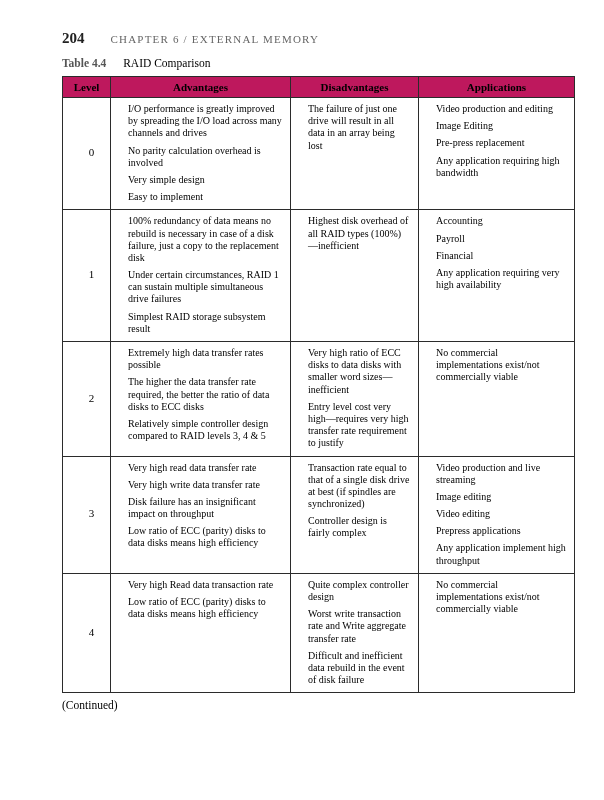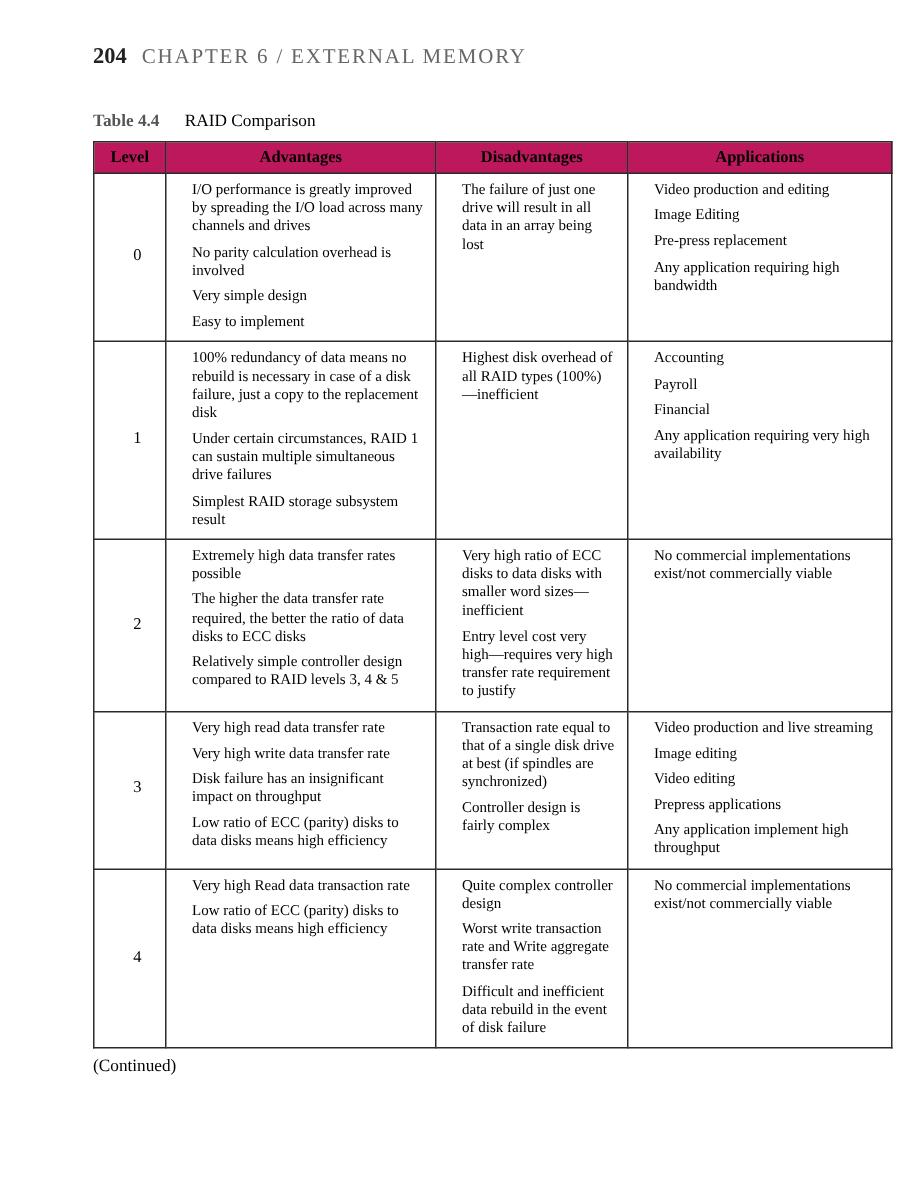--- a/index.html
+++ b/index.html
@@ -9,26 +9,26 @@
     height: 800px;
     font-family: "Liberation Serif", serif;
     color: #000;
     overflow: hidden;
   }
   .page { padding: 30px 30px 0 62px; }
 
   .running-head {
     display: flex;
     align-items: baseline;
-    gap: 10px;
-    margin-bottom: 28px;
+    gap: 26px;
+    margin-bottom: 10px;
   }
   .page-num { font-weight: bold; font-size: 15px; color: #222; }
   .chapter-title {
-    font-size: 14px;
+    font-size: 11px;
     letter-spacing: 1.2px;
     color: #666;
   }
 
   .table-caption { margin-bottom: 7px; font-size: 11.5px; }
   .tbl-label { font-weight: bold; color: #555; margin-right: 14px; }
   .tbl-title { color: #000; }
 
   table.raid-table {
     border-collapse: collapse;
@@ -54,21 +54,21 @@
     text-align: center;
     vertical-align: middle;
     font-size: 11px;
   }
   .raid-table td p { margin: 0 0 5px 0; }
   .raid-table td p:last-child { margin-bottom: 0; }
 
   .col-level { width: 48px; }
   .col-adv   { width: 180px; }
   .col-dis   { width: 128px; }
-  .col-app   { width: 176px; }
+  .col-app   { width: 156px; }
 
   .continued {
     width: 512px;
     font-size: 11.5px;
     margin-top: 6px;
     color: #000;
   }
 </style>
 </head>
 <body>

